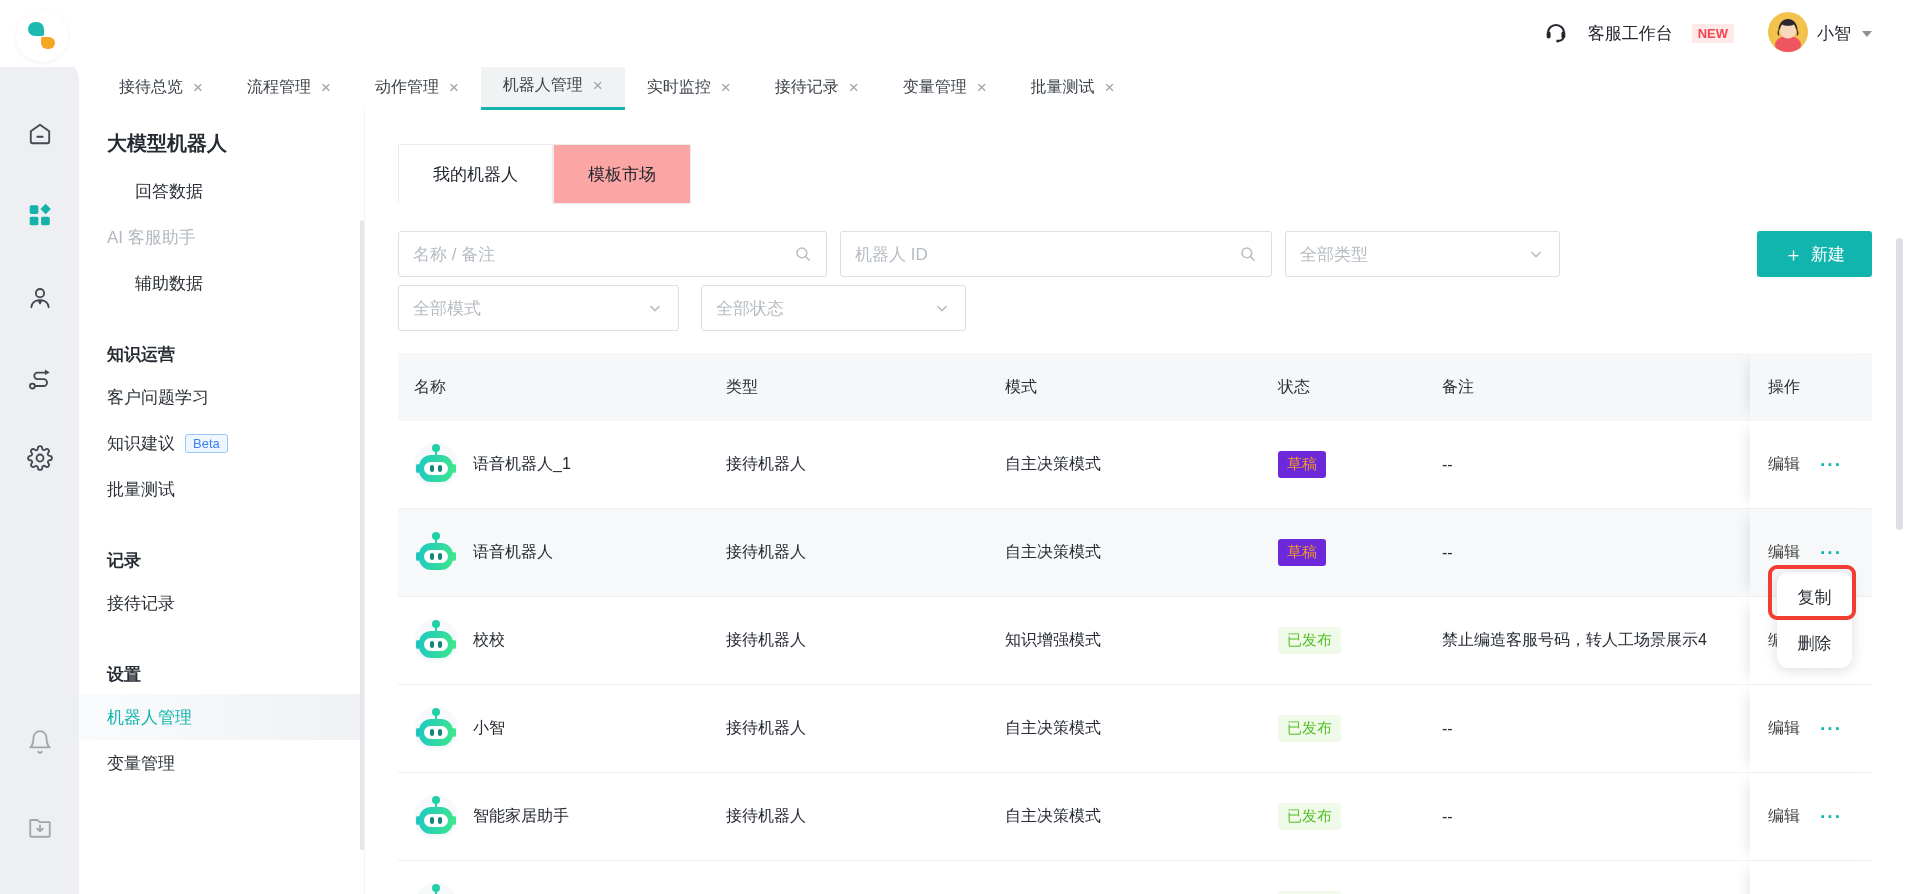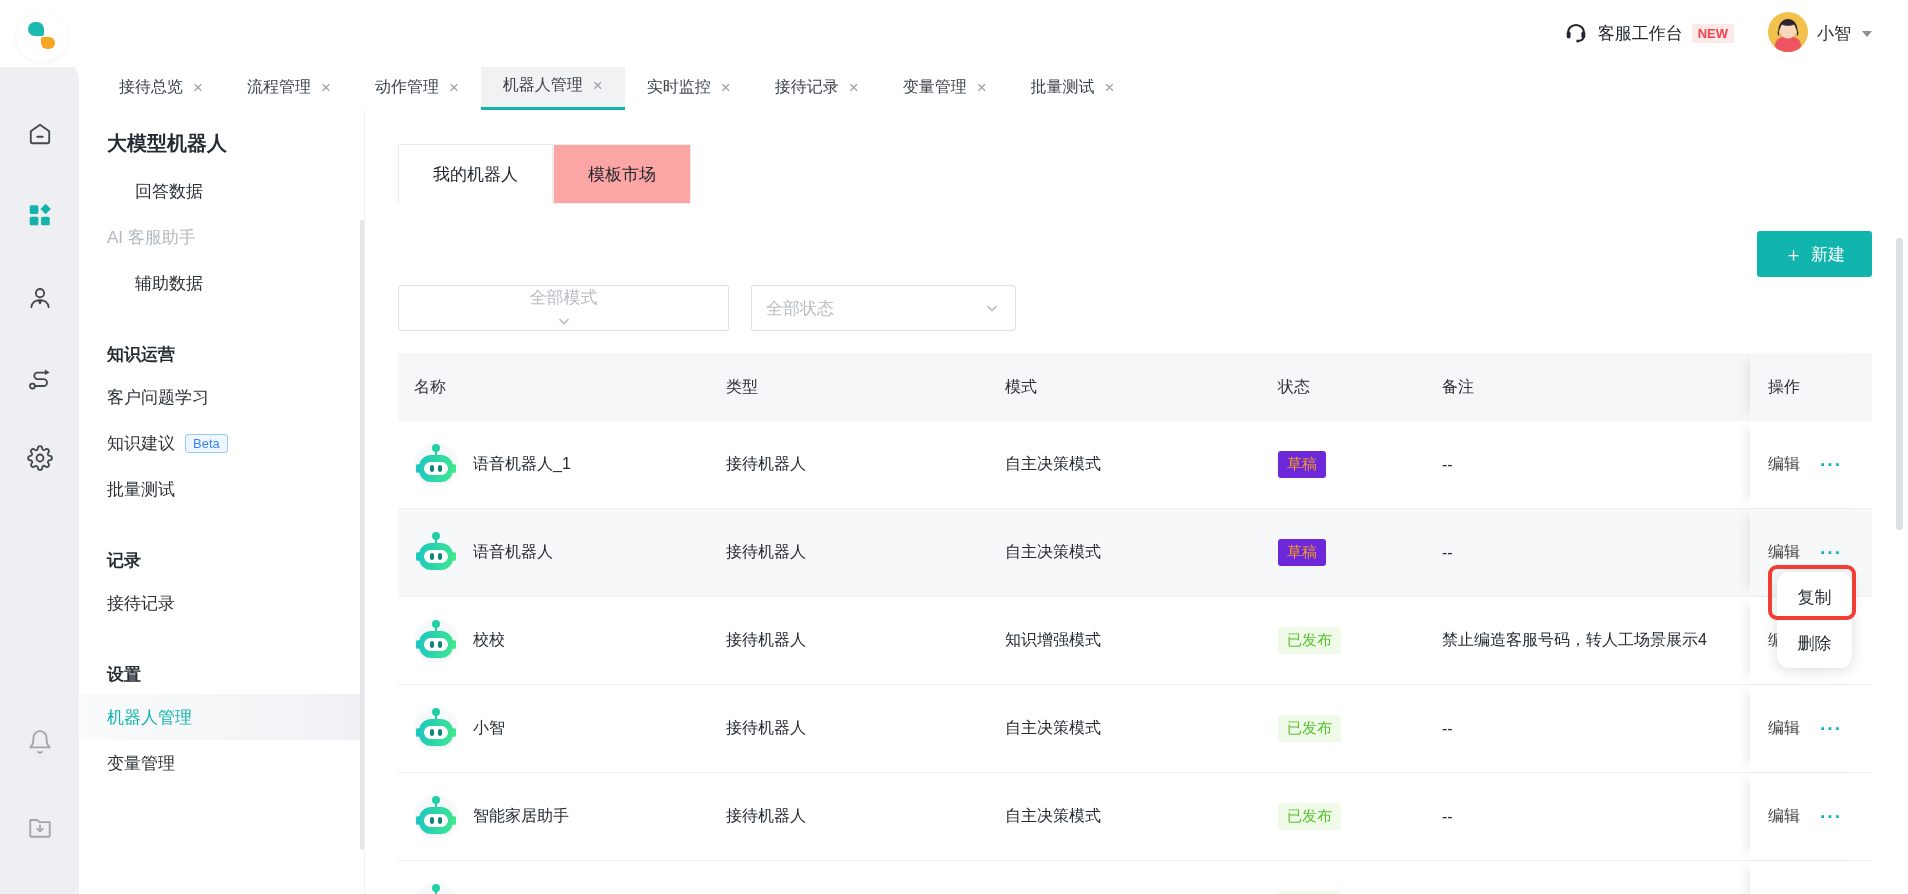--- a/index.html
+++ b/index.html
@@ -5,21 +5,21 @@
   * { margin:0; padding:0; box-sizing:border-box; }
   html,body { width:1908px; height:894px; overflow:hidden; }
   body { font-family:"Liberation Sans","DejaVu Sans",sans-serif; background:#fff; color:#262b33; position:relative; }
 
   
   .topbar { position:absolute; left:0; top:0; width:1908px; height:67px; background:#fff; z-index:6; }
   .logo { position:absolute; left:16px; top:10px; width:52px; height:52px; border-radius:50%; background:#fff; box-shadow:0 1px 4px rgba(0,0,0,.06); z-index:8; }
   .logo .leaf-teal { position:absolute; left:12px; top:12px; width:16px; height:14px; background:#1cb9b0; border-radius:7px 7px 2px 7px; }
   .logo .leaf-orange { position:absolute; left:25px; top:27px; width:14px; height:12px; background:#f5a623; border-radius:2px 7px 7px 7px; }
   .topbar-right { position:absolute; right:36px; top:0; height:67px; display:flex; align-items:center; gap:12px; }
-  .workbench { display:flex; align-items:center; gap:9px; cursor:pointer; }
+  .workbench { display:flex; align-items:center; gap:19px; cursor:pointer; }
   .workbench-label { font-size:17px; color:#23272e; }
   .new-badge { background:#fdе; background:#fde9e8; color:#f5434f; font-size:13px; font-weight:bold; padding:2px 6px; border-radius:0; }
   .user { display:flex; align-items:center; gap:9px; margin-left:22px; cursor:pointer; }
   .user-name { font-size:17px; color:#23272e; }
   .caret { width:0; height:0; border-left:5px solid transparent; border-right:5px solid transparent; border-top:6px solid #8b9199; margin-left:2px; }
 
   
   .rail { position:absolute; left:0; top:55px; width:79px; height:839px; background:#edeff2; border-top-right-radius:26px; z-index:5; }
   .rail-icon { position:absolute; left:50%; transform:translateX(-50%); width:26px; height:26px; cursor:pointer; }
   .rail svg { width:100%; height:100%; display:block; }
@@ -49,21 +49,21 @@
   .ctab { height:60px; padding:0 34px; display:flex; align-items:center; font-size:17px; color:#23272e; border:1px solid #ededee; background:#fca5a5; cursor:pointer; }
   .ctab.active { background:#fff; border-bottom-color:#fff; }
 
   .filters-row1 { position:absolute; left:33px; top:121px; display:flex; gap:13px; }
   .filters-row2 { position:absolute; left:33px; top:175px; display:flex; gap:22px; }
   .f-input { height:46px; border:1px solid #dcdfe3; border-radius:3px; background:#fff; display:flex; align-items:center; padding:0 14px; font-size:17px; color:#b6bcc2; }
   .f-input .ph { flex:1; }
   .in-name { width:429px; }
   .in-id { width:432px; }
   .sel-type { width:275px; }
-  .sel-mode { width:331px;flex-direction:column; }
+  .sel-mode { width:281px; }
   .sel-status { width:265px; }
   .search-glyph, .chev-glyph { width:18px; height:18px; }
   .new-btn { position:absolute; left:1392px; top:121px; width:115px; height:46px; background:#12b5ad; color:#fff; font-size:17px; border:none; border-radius:3px; display:flex; align-items:center; justify-content:center; gap:8px; cursor:pointer; }
   .plus { font-size:19px; line-height:1; }
 
   
   .table { position:absolute; left:33px; top:243px; width:1474px; }
   .thead { display:flex; height:68px; background:#f6f7f8; align-items:center; font-size:16px; color:#2b3036; }
   .trow { display:flex; height:88px; align-items:center; border-bottom:1px solid #f0f1f2; font-size:16px; background:#fff; }
   .trow.hl { background:#f7f8f9; }
@@ -278,20 +278,42 @@
 
   <div class="content-tabs">
     <div class="ctab active">
       <span>我的机器人</span>
     </div>
     <div class="ctab">
       <span>模板市场</span>
     </div>
   </div>
 
+  <div class="filters-row1">
+    <div class="f-input in-name">
+      <span class="ph">名称 / 备注</span>
+      <svg class="search-glyph" viewBox="0 0 24 24" fill="none" stroke="#b9bec4" stroke-width="2">
+          <circle cx="10.5" cy="10.5" r="6.5"></circle>
+          <path d="M15.5 15.5 21 21"></path>
+        </svg>
+    </div>
+    <div class="f-input in-id">
+      <span class="ph">机器人 ID</span>
+      <svg class="search-glyph" viewBox="0 0 24 24" fill="none" stroke="#b9bec4" stroke-width="2">
+          <circle cx="10.5" cy="10.5" r="6.5"></circle>
+          <path d="M15.5 15.5 21 21"></path>
+        </svg>
+    </div>
+    <div class="f-input sel-type">
+      <span class="ph">全部类型</span>
+      <svg class="chev-glyph" viewBox="0 0 24 24" fill="none" stroke="#b9bec4" stroke-width="2">
+          <path d="M6 9.5 12 15.5 18 9.5"></path>
+        </svg>
+    </div>
+  </div>
 
   <button class="new-btn">
     <span class="plus">＋</span>
     <span>新建</span>
   </button>
 
   <div class="filters-row2">
     <div class="f-input sel-mode">
       <span class="ph">全部模式</span>
       <svg class="chev-glyph" viewBox="0 0 24 24" fill="none" stroke="#b9bec4" stroke-width="2">

